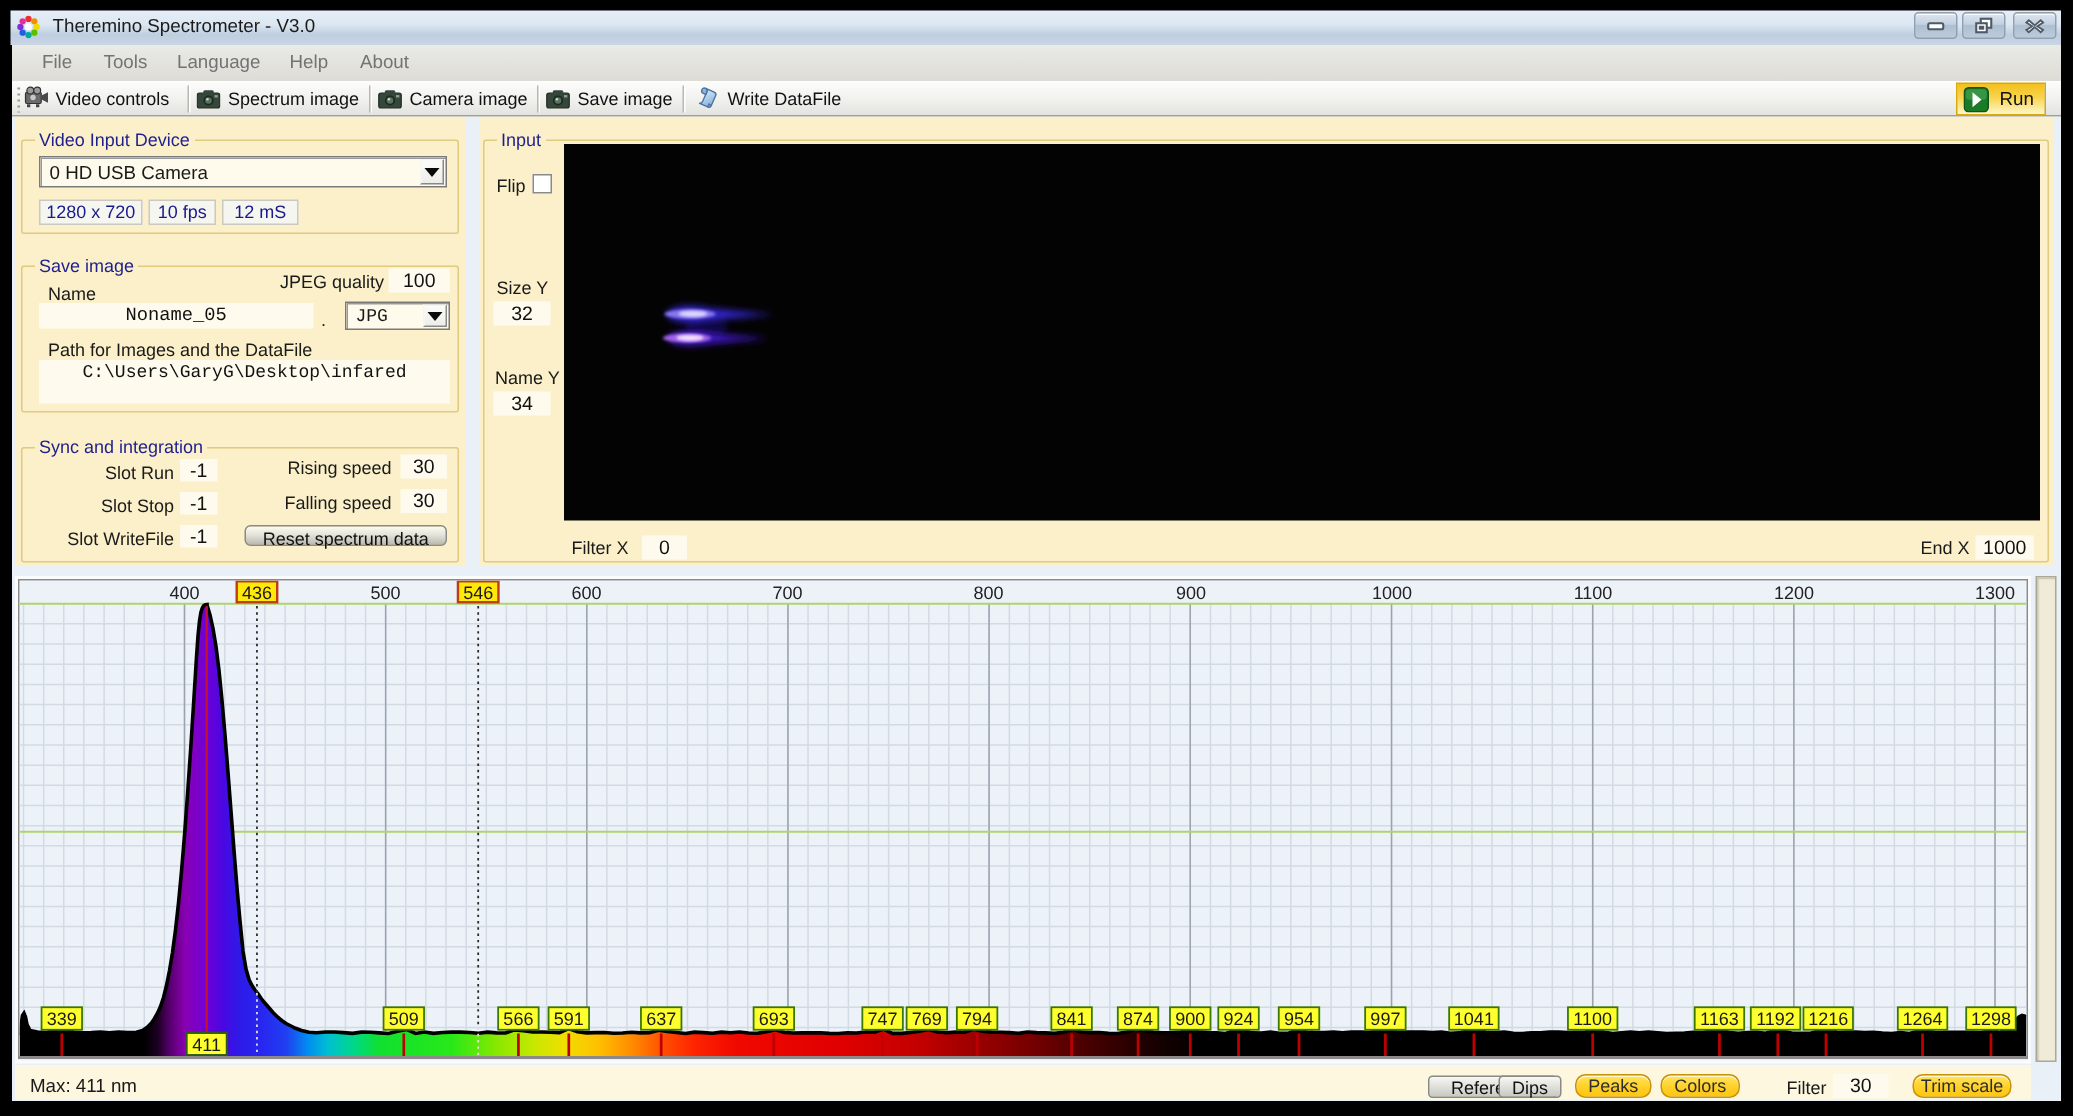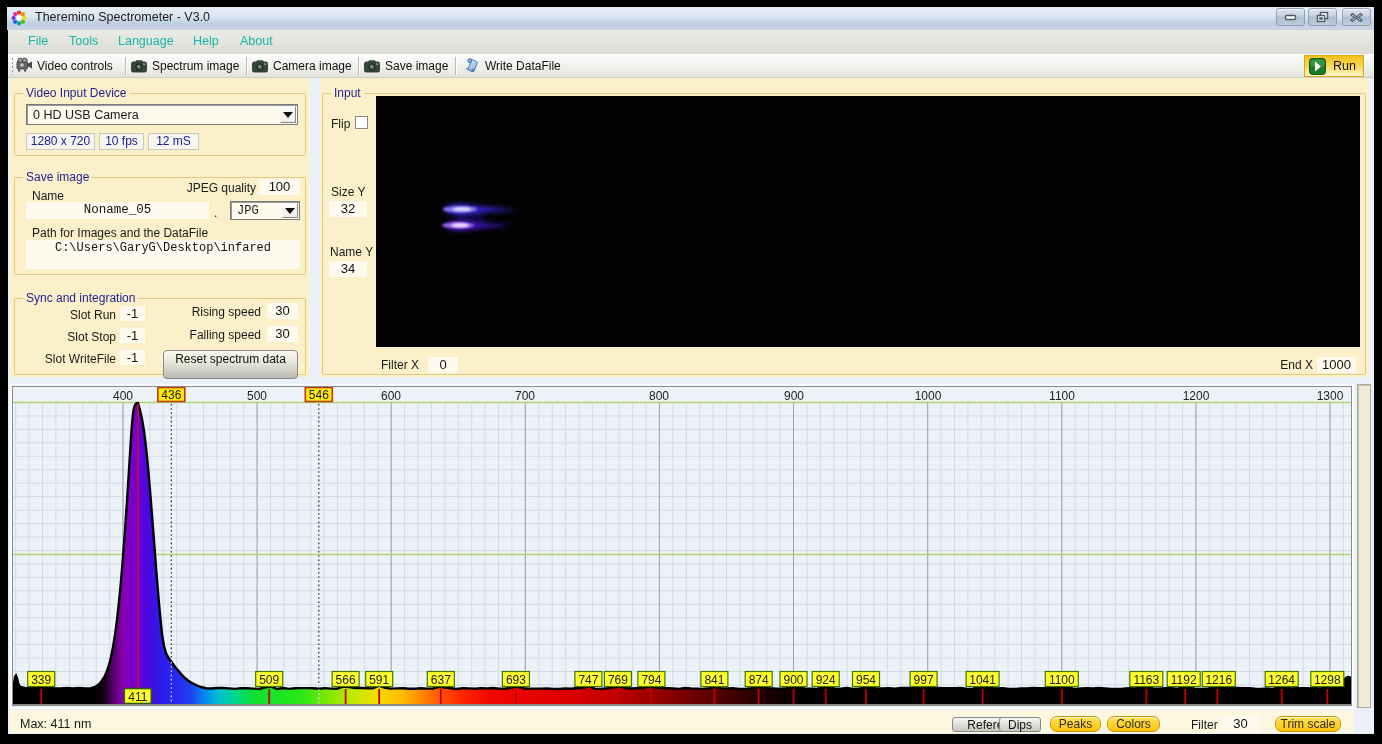--- a/index.html
+++ b/index.html
@@ -1,20 +1,20 @@
 <!DOCTYPE html>
 <html><head><meta charset="utf-8"><style>
 * { margin:0; padding:0; box-sizing:border-box; }
 html,body { width:1382px; height:744px; background:#000; font-family:"Liberation Sans",sans-serif; overflow:hidden; position:relative; }
 .abs { position:absolute; }
 #titlebar { left:7px; top:7px; width:1367px; height:23px; background:linear-gradient(#e6eef7,#dce7f2 40%,#bfcfe0 70%,#c8d5e3); }
 #title-text { left:35px; top:10px; font-size:12.5px; color:#1b1b1b; }
 .winbtn { position:absolute; top:8px; height:18px; border:1px solid #8fa0b1; border-radius:3px; background:linear-gradient(#dde6f0,#c3d1e0 45%,#aebfd2 50%,#bccbdb); box-shadow:inset 0 1px 0 rgba(255,255,255,.8); }
 #menubar { left:8px; top:30px; width:1366px; height:24px; background:linear-gradient(#eaeae6,#dddcd6); }
-.menuitem { position:absolute; top:34px; font-size:12.5px; color:#14b8a6; }
+.menuitem { position:absolute; top:34px; font-size:12.5px; color:#737373; }
 #toolbar { left:8px; top:54px; width:1366px; height:24px; background:linear-gradient(#fdfdfc,#efefec 60%,#e2e2de); border-bottom:1px solid #cfcfc8; }
 .tbitem { position:absolute; top:54px; height:24px; display:flex; align-items:center; font-size:12px; color:#111; }
 .tbsep { position:absolute; top:3px; width:1px; height:18px; background:#b9b9b2; box-shadow:1px 0 0 #fff; }
 #content { left:8px; top:78px; width:1366px; height:656px; background:#e9f0f8; }
 .cream { position:absolute; background:#fbf0c9; }
 fieldset.grp { position:absolute; border:1px solid #e0ca80; border-radius:2px; }
 fieldset.grp legend { margin-left:8px; padding:0 3px; font-size:12px; color:#1f1f8f; }
 .lbl { position:absolute; font-size:12px; color:#1a1a1a; white-space:nowrap; }
 .val { position:absolute; background:#fefbee; font-size:13px; color:#111; text-align:center; }
 .fieldbox { position:absolute; background:#f6f6f1; border:1px solid #c9c9c0; font-size:12px; color:#1a1a8c; text-align:center; }
@@ -176,21 +176,21 @@
 <div class="lbl" style="right:1266px;top:308px">Slot Run</div>
 <div class="val" style="left:120px;top:306px;width:25px;height:15px;line-height:15px">-1</div>
 <div class="lbl" style="right:1266px;top:330px">Slot Stop</div>
 <div class="val" style="left:120px;top:328px;width:25px;height:15px;line-height:15px">-1</div>
 <div class="lbl" style="right:1266px;top:352px">Slot WriteFile</div>
 <div class="val" style="left:120px;top:350px;width:25px;height:15px;line-height:15px">-1</div>
 <div class="lbl" style="right:1121px;top:305px">Rising speed</div>
 <div class="val" style="left:267px;top:303px;width:31px;height:16px;line-height:16px">30</div>
 <div class="lbl" style="right:1121px;top:328px">Falling speed</div>
 <div class="val" style="left:267px;top:326px;width:31px;height:16px;line-height:16px">30</div>
-<div class="btn-silver" style="left:163px;top:350px;width:135px;height:29px;line-height:17px;background:linear-gradient(#fbfbef,#e4e4da 45%,#b9b9b0);border-radius:4px">Reset spectrum data</div>
+<div class="btn-silver" style="left:163px;top:350px;width:135px;height:14px;line-height:17px;background:linear-gradient(#fbfbef,#e4e4da 45%,#b9b9b0);border-radius:4px">Reset spectrum data</div>
 
 <fieldset class="grp" style="left:322px;top:86px;width:1044px;height:289px">
     <legend>Input</legend>
   </fieldset>
 <div class="lbl" style="left:331px;top:117px">Flip</div>
 <div class="abs" style="left:355px;top:116px;width:13px;height:13px;background:#fff;border:1px solid #8a8a8a"></div>
 <div class="lbl" style="left:331px;top:185px">Size Y</div>
 <div class="val" style="left:329px;top:201px;width:38px;height:16px;line-height:16px">32</div>
 <div class="lbl" style="left:330px;top:245px">Name Y</div>
 <div class="val" style="left:329px;top:261px;width:38px;height:16px;line-height:16px">34</div>

